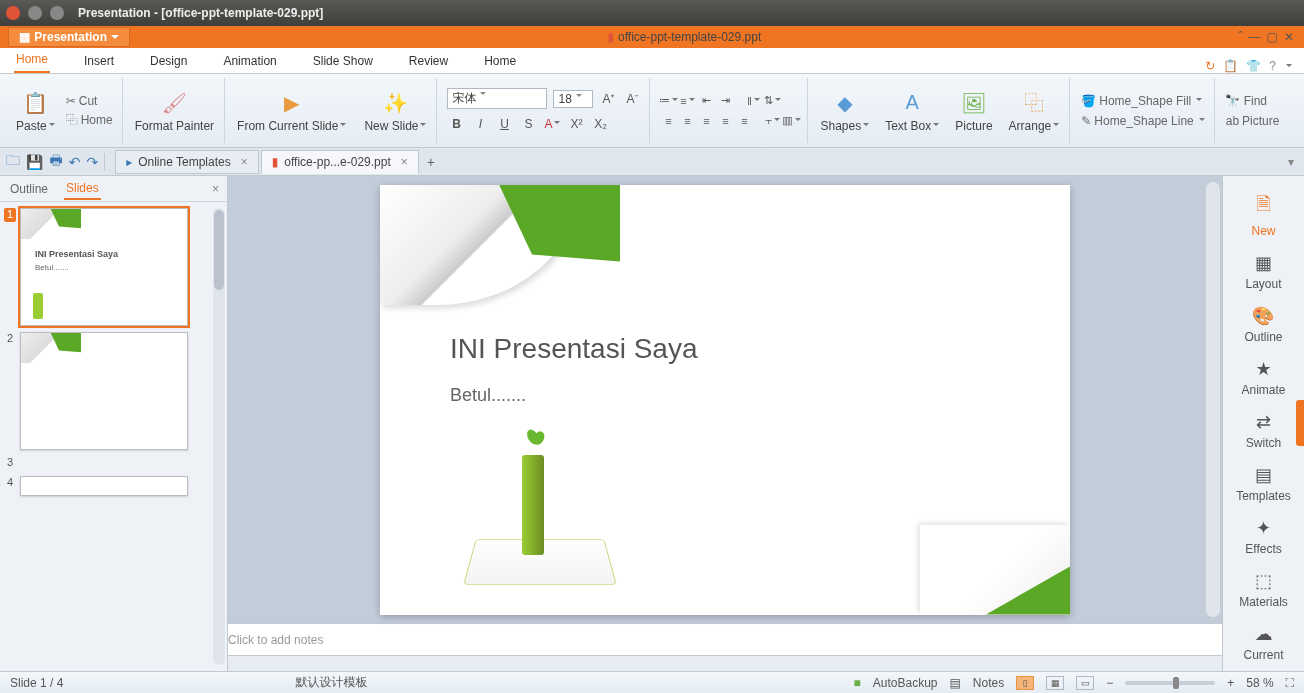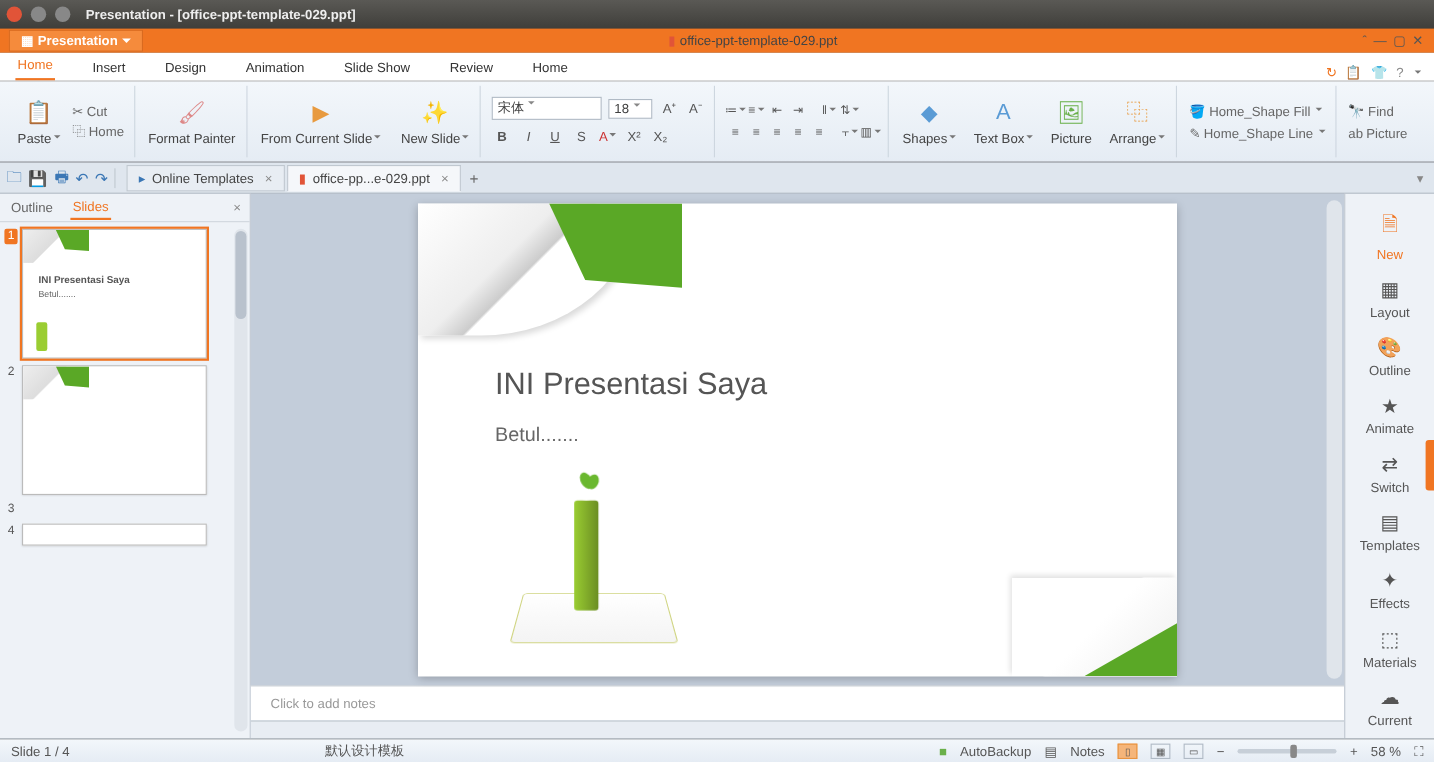--- a/index.html
+++ b/index.html
@@ -75,21 +75,21 @@
 .sprout2{position:absolute;top:-24px;left:12px;width:10px;height:14px;background:#6ab82f;border-radius:50% 50% 50% 0;transform:rotate(25deg)}
 
 .th-curl{position:absolute;top:0;left:0;width:50px;height:30px;background:linear-gradient(135deg,#eee 0%,#ddd 48%,transparent 50%)}
 .th-curl::after{content:"";position:absolute;top:0;right:-10px;width:55px;height:35px;background:#5aa826;clip-path:polygon(45% 0,100% 0,100% 55%,60% 50%)}
 .th-title{position:absolute;top:40px;left:14px;font-size:9px;color:#555;font-weight:bold}
 .th-sub{position:absolute;top:54px;left:14px;font-size:8px;color:#666}
 .th-pencil{position:absolute;bottom:6px;left:12px;width:10px;height:26px;background:#9acd32;border-radius:2px}
 .th3-text{position:absolute;top:38px;left:40px;font-size:11px;color:#555}
 .pencil-row{position:absolute;bottom:8px;left:20px;display:flex;gap:6px}
 .pr{width:20px;height:8px;border-radius:2px;transform:skewX(-30deg)}
-.notes{height:32px;background:#fff;border-top:1px solid #c0c8d0;display:flex;align-items:center;padding-left:18px;color:#999}
+.notes{height:32px;background:#fff;border-top:1px solid #c0c8d0;display:flex;align-items:center;padding-left:0;color:#999}
 .hscroll{height:16px;background:#e8edf3;border-top:1px solid #c0c8d0}
 
 .rightpanel{width:82px;background:#eef2f7;border-left:1px solid #c0c8d0;display:flex;flex-direction:column;align-items:center;padding-top:10px;gap:4px}
 .rp-item{display:flex;flex-direction:column;align-items:center;gap:3px;color:#555;cursor:pointer;padding:5px 4px;width:100%}
 .rp-item.active{color:#f07522}
 .rp-ico{font-size:18px}
 .rp-handle{position:absolute;right:0;top:400px;width:8px;height:46px;background:#f07522;border-radius:3px 0 0 3px}
 
 .status{height:22px;background:linear-gradient(#f3f7fb,#e5ecf4);border-top:1px solid #c0c8d0;display:flex;align-items:center;padding:0 10px;color:#555;font-size:11px;gap:12px}
 .status .sep{flex:1}

